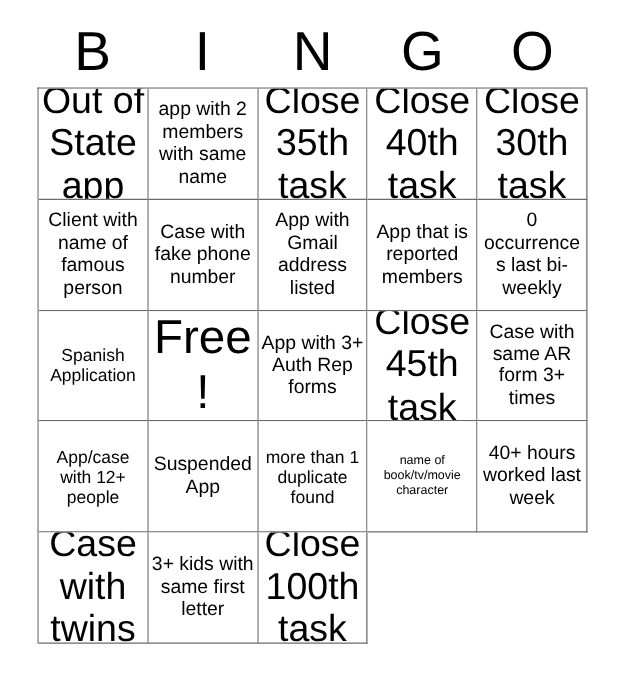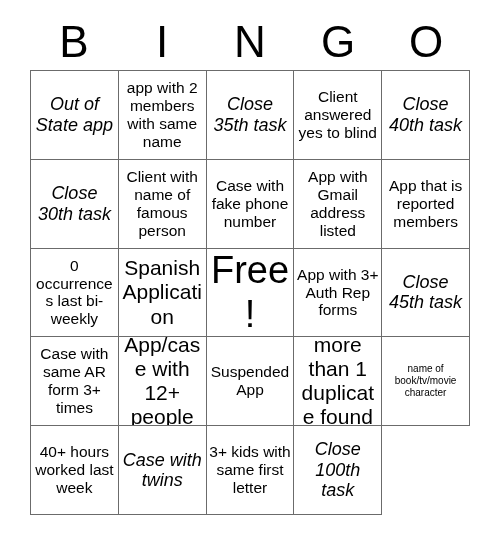--- a/index.html
+++ b/index.html
@@ -80,22 +80,22 @@
     width: 100%;
     text-align: center;
     line-height: 1.12;
     word-wrap: break-word;
     overflow-wrap: break-word;
     hyphens: none;
   }
 
   
   .sz-xl  { font-size: 38px; line-height: 1.14; }
-  .sz-lg  { font-size: 18px; line-height: 1.14; font-style: italic; }
-  .sz-md  { font-size: 21px; line-height: 1.15; }
+  .sz-lg  { font-size: 30px; line-height: 1.14; }
+  .sz-md  { font-size: 14px; line-height: 1.15; }
   .sz-sm  { font-size: 15.5px; line-height: 1.16; }
   .sz-xs  { font-size: 10px;  line-height: 1.2; }
 </style>
 </head>
 <body>
 
 <div id="card">
 
   <div id="bingo-header">
     <div class="header-letter">B</div>
@@ -107,23 +107,20 @@
 
   <div id="bingo-grid">
       <div class="cell">
         <span class="cell-text sz-lg">Out of State app</span>
       </div>
       <div class="cell">
         <span class="cell-text sz-sm">app with 2 members with same name</span>
       </div>
       <div class="cell">
         <span class="cell-text sz-lg">Close 35th task</span>
-      </div>
-      <div class="cell">
-        <span class="cell-text sz-sm">Client answered yes to blind</span>
       </div>
       <div class="cell">
         <span class="cell-text sz-lg">Close 40th task</span>
       </div>
       <div class="cell">
         <span class="cell-text sz-lg">Close 30th task</span>
       </div>
       <div class="cell">
         <span class="cell-text sz-sm">Client with name of famous person</span>
       </div>

